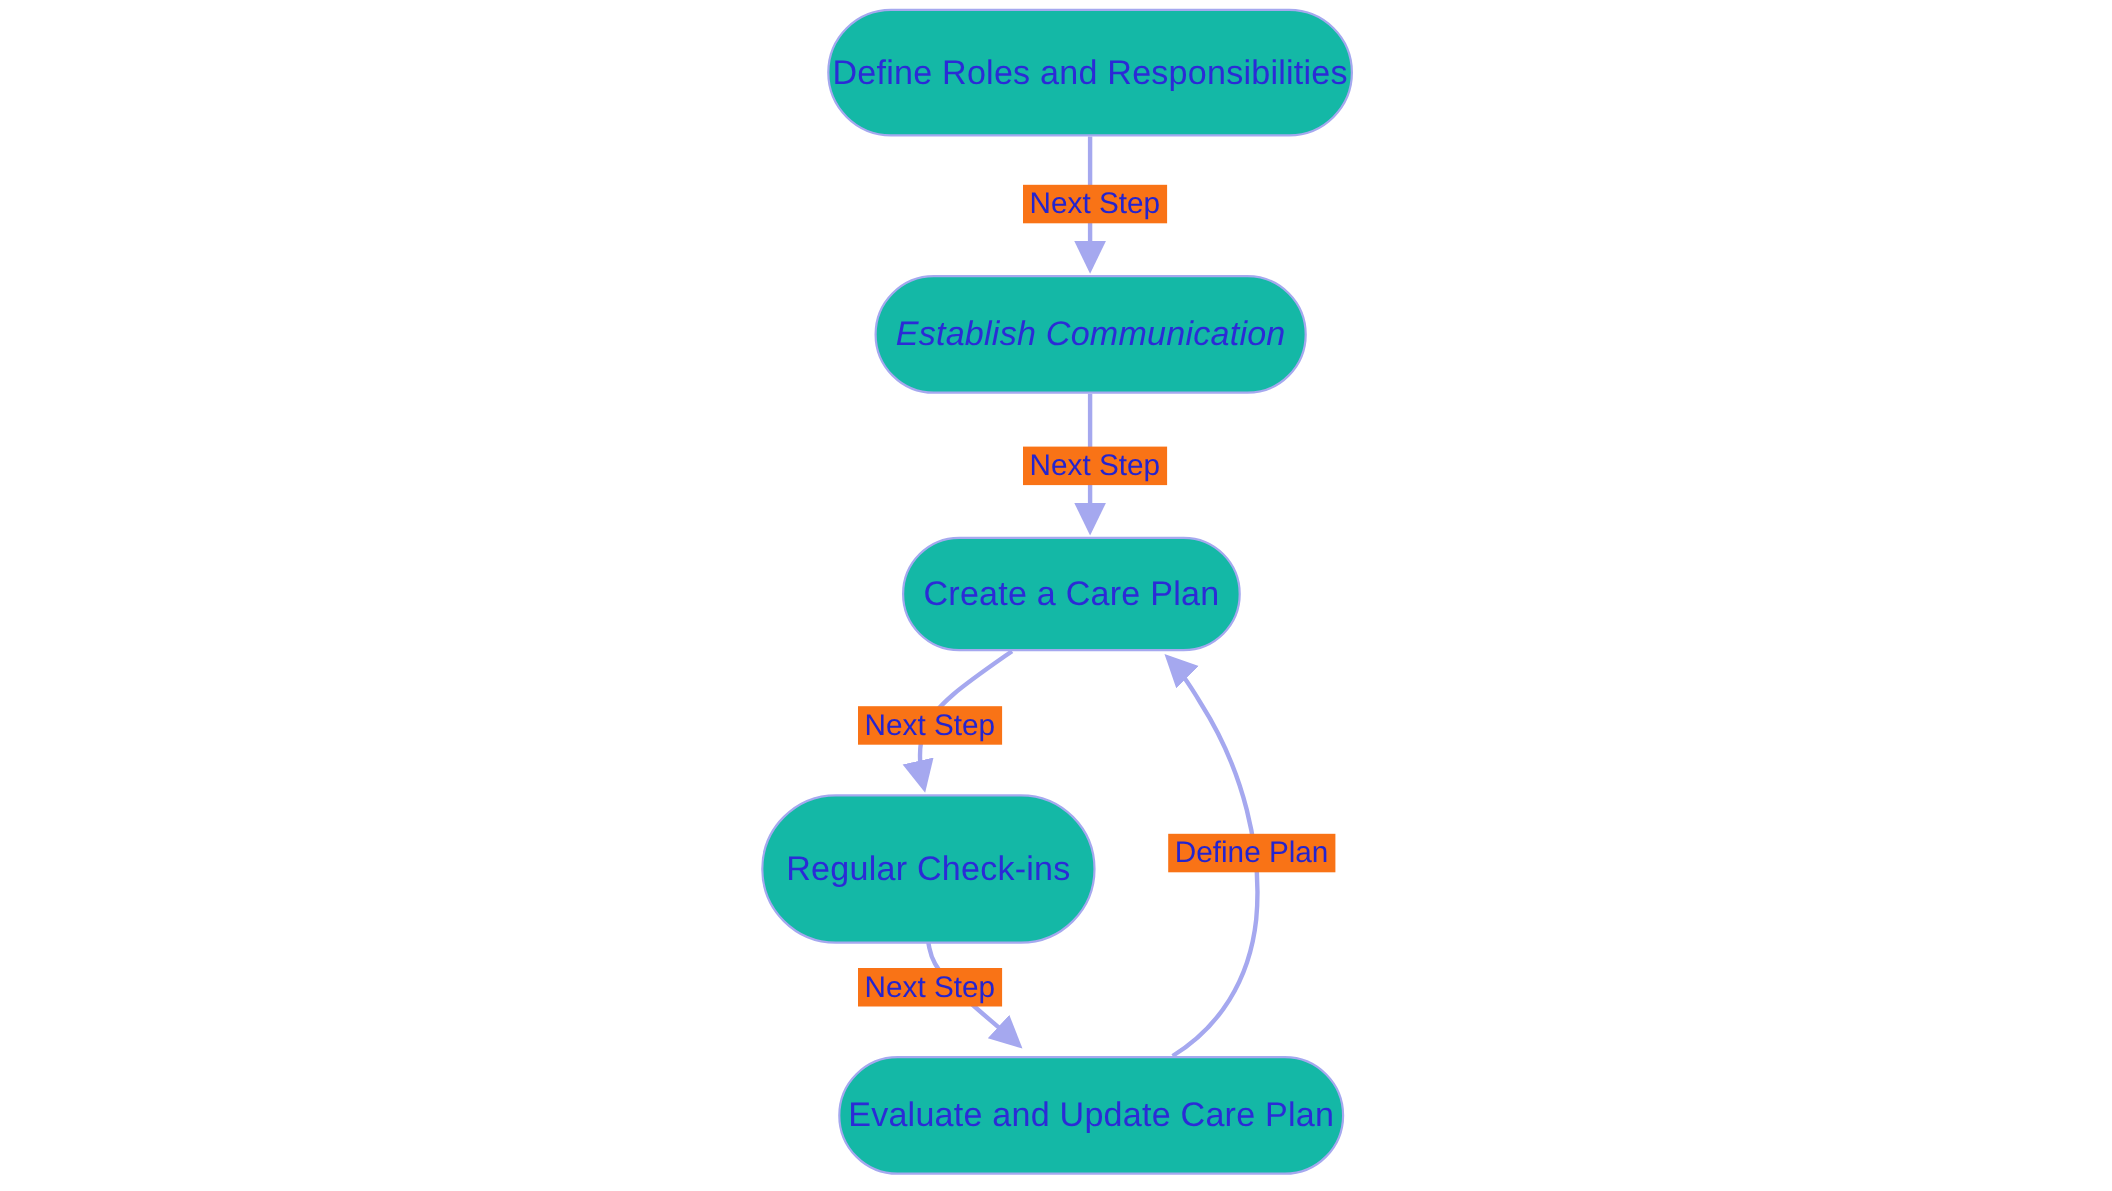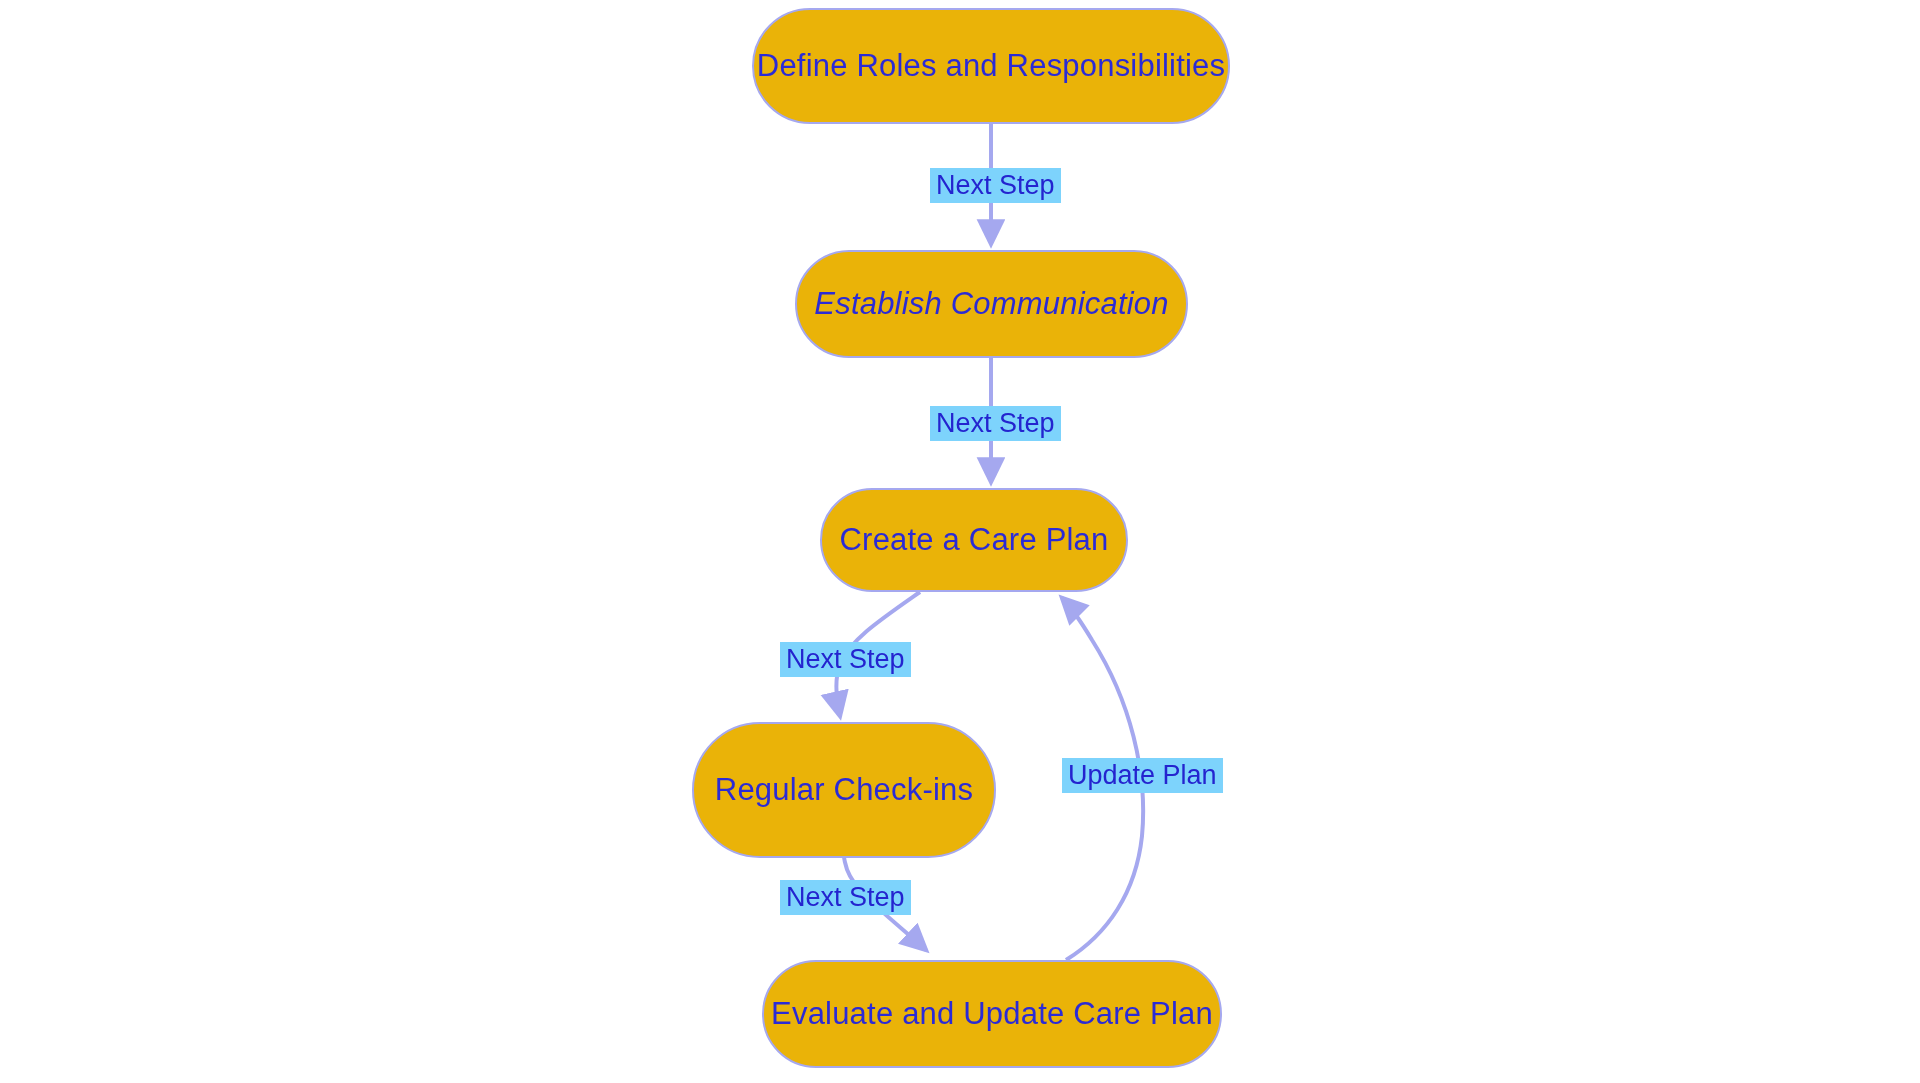--- a/index.html
+++ b/index.html
@@ -27,41 +27,41 @@
     left: 0;
     top: 0;
     width: 1920px;
     height: 1083px;
     pointer-events: none;
   }
 
   .node {
     position: absolute;
     box-sizing: border-box;
-    background: #eab308;
+    background: #14b8a6;
     border: 2px solid #a5a8ef;
     border-radius: 999px;
     display: flex;
     align-items: center;
     justify-content: center;
     color: #2b2bd6;
     font-size: 31px;
     font-weight: 400;
     letter-spacing: 0.2px;
     white-space: nowrap;
     user-select: none;
   }
 
   .edge-label {
     position: absolute;
     color: #2424cf;
     font-size: 27px;
     font-weight: 400;
     white-space: nowrap;
-    background: #7dd3fc;
+    background: #f97316;
     padding: 2px 6px;
     user-select: none;
   }
 </style>
 </head>
 <body>
 
 <div id="flow-canvas">
 
   <svg class="edge-layer" viewBox="0 0 1920 1083" width="1920" height="1083" xmlns="http://www.w3.org/2000/svg">
@@ -103,15 +103,15 @@
   </div>
 
   <div class="edge-label" style="left:930px; top:168px;">Next Step</div>
 
   <div class="edge-label" style="left:930px; top:406px;">Next Step</div>
 
   <div class="edge-label" style="left:780px; top:642px;">Next Step</div>
 
   <div class="edge-label" style="left:780px; top:880px;">Next Step</div>
 
-  <div class="edge-label" style="left:1062px; top:758px;">Update Plan</div>
+  <div class="edge-label" style="left:1062px; top:758px;">Define Plan</div>
 
 </div>
 
 </body></html>

